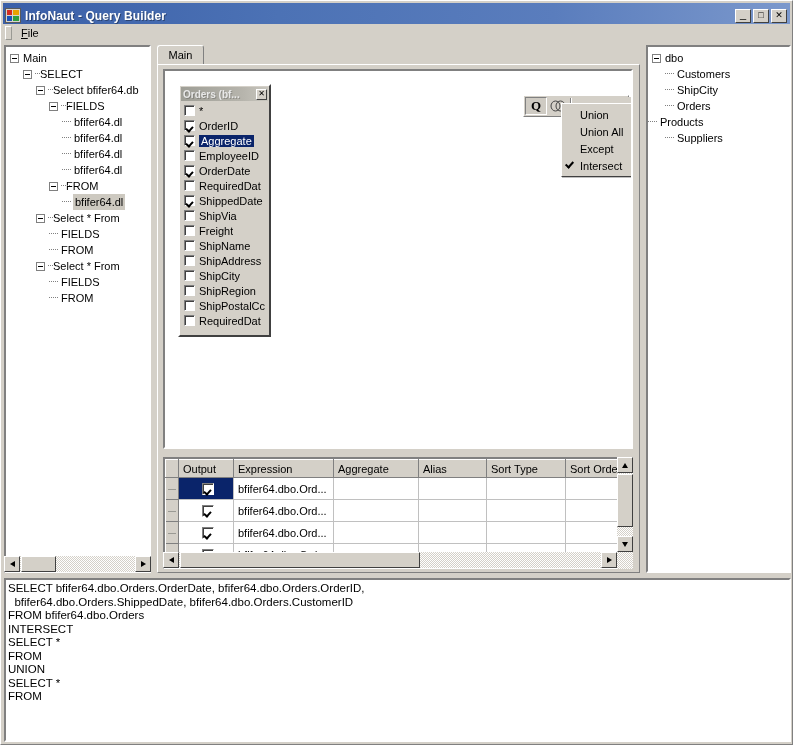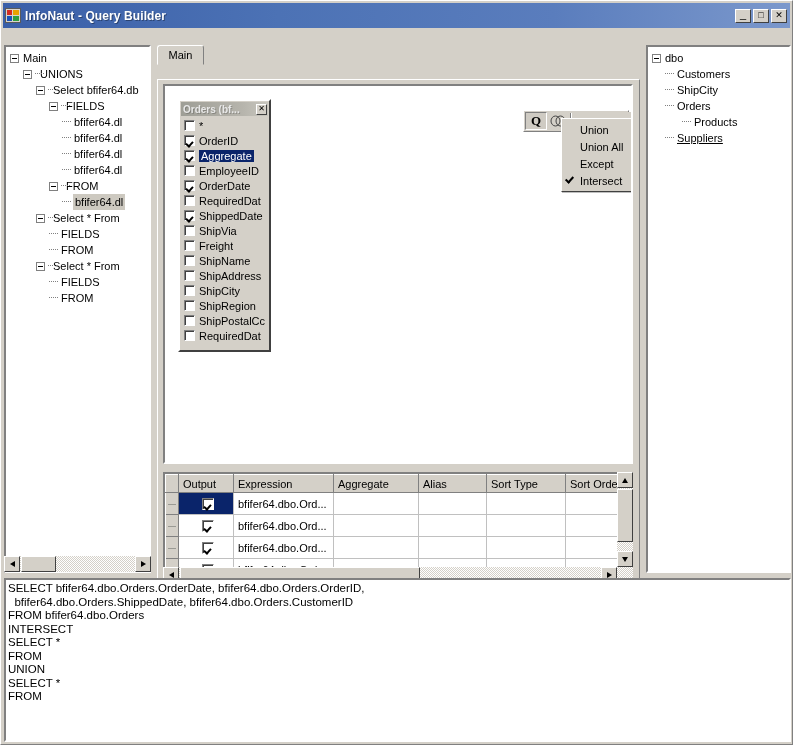--- a/index.html
+++ b/index.html
@@ -168,21 +168,20 @@
     display: flex; align-items: center; justify-content: center;
     font-size: 11px;
     cursor: default;
   }
   .tab-body {
     position: absolute; left: 0; top: 19px;
     width: 483px; height: 509px;
     background: #d4d0c8;
     border: 1px solid;
     border-color: #ffffff #808080 #808080 #ffffff;
-    margin-top: 15px;
   }
 
   
   #diagram {
     position: absolute; left: 5px; top: 4px;
     width: 470px; height: 380px;
     background: #ffffff;
     border: 2px solid;
     border-color: #808080 #ffffff #ffffff #808080;
     overflow: hidden;
@@ -485,31 +484,35 @@
         </span>
       <span class="win-btn">
           <span>□</span>
         </span>
       <span class="win-btn">
           <span>✕</span>
         </span>
     </span>
   </div>
 
+  <div class="menubar">
+    <span class="grip"></span>
+    <span class="menu-item"><u>F</u>ile</span>
+  </div>
 
   <div id="left-tree-panel">
     <div class="tree" id="left-tree">
         <div class="tnode" style="padding-left: 4px;">
           <span class="expander"></span>
           <span class="tlabel">Main</span>
         </div>
         <div class="tnode" style="padding-left: 17px;">
           <span class="expander"></span>
           <span class="dashes" style="width: 4px;"></span>
-          <span class="tlabel">UNIONS</span>
+          <span class="tlabel">SELECT</span>
         </div>
         <div class="tnode" style="padding-left: 30px;">
           <span class="expander"></span>
           <span class="dashes" style="width: 4px;"></span>
           <span class="tlabel">Select bfifer64.db</span>
         </div>
         <div class="tnode" style="padding-left: 43px;">
           <span class="expander"></span>
           <span class="dashes" style="width: 4px;"></span>
           <span class="tlabel">FIELDS</span>
@@ -798,25 +801,25 @@
           <span class="tlabel">Customers</span>
         </div>
         <div class="tnode" style="padding-left: 17px;">
           <span class="dashes"></span>
           <span class="tlabel">ShipCity</span>
         </div>
         <div class="tnode" style="padding-left: 17px;">
           <span class="dashes"></span>
           <span class="tlabel">Orders</span>
         </div>
-        <div class="tnode" style=" margin-left: 34px;">
+        <div class="tnode" style="">
           <span class="dashes"></span>
           <span class="tlabel">Products</span>
         </div>
-        <div class="tnode" style="padding-left: 17px; text-decoration: underline;">
+        <div class="tnode" style="padding-left: 17px;">
           <span class="dashes"></span>
           <span class="tlabel">Suppliers</span>
         </div>
       </div>
   </div>
 
   <div id="sqlarea">
     <div id="sqltext">SELECT bfifer64.dbo.Orders.OrderDate, bfifer64.dbo.Orders.OrderID,
   bfifer64.dbo.Orders.ShippedDate, bfifer64.dbo.Orders.CustomerID
 FROM bfifer64.dbo.Orders

